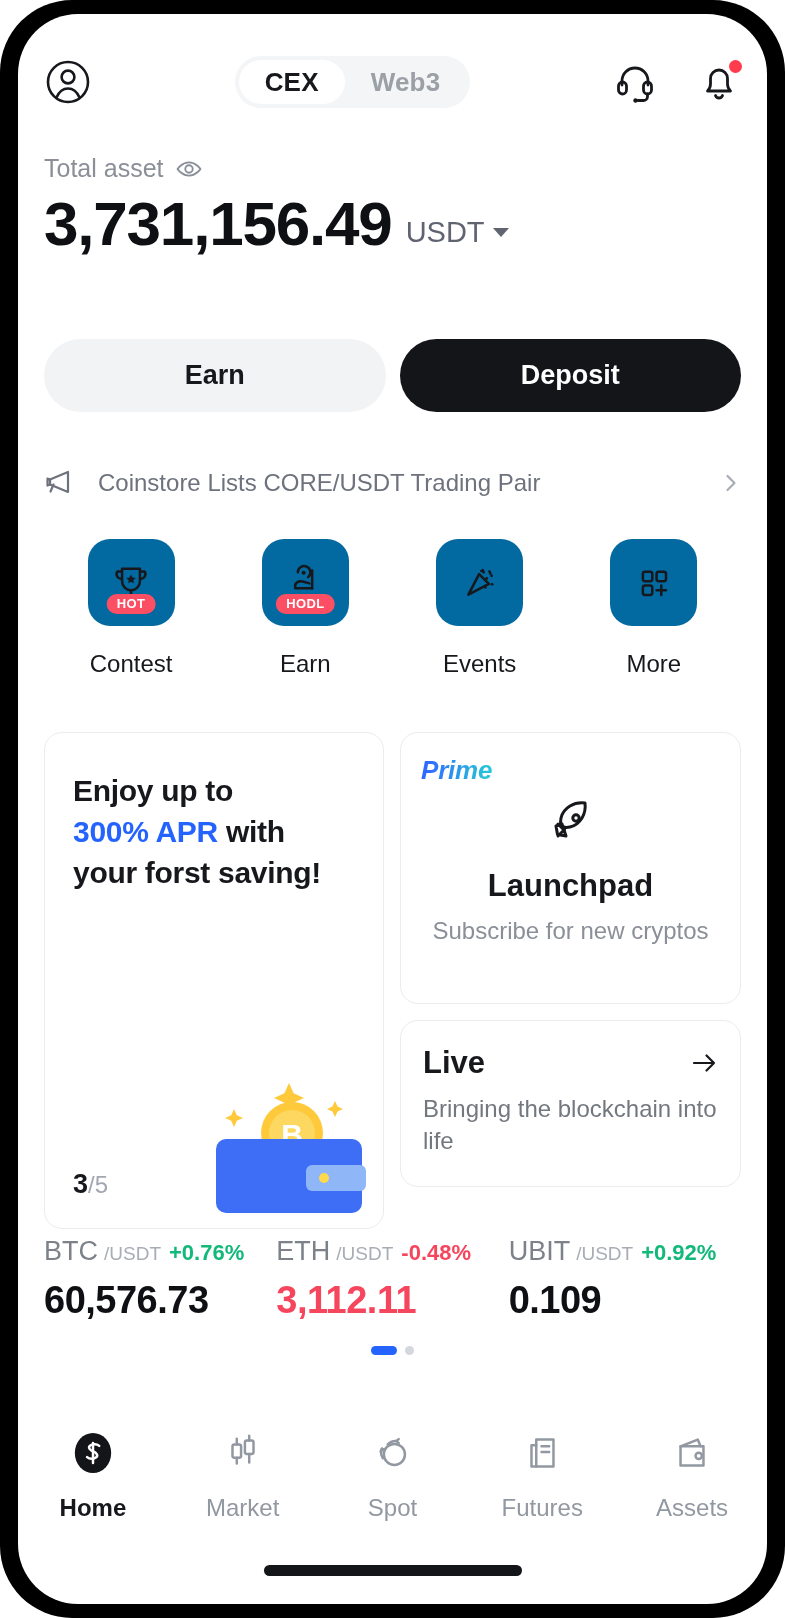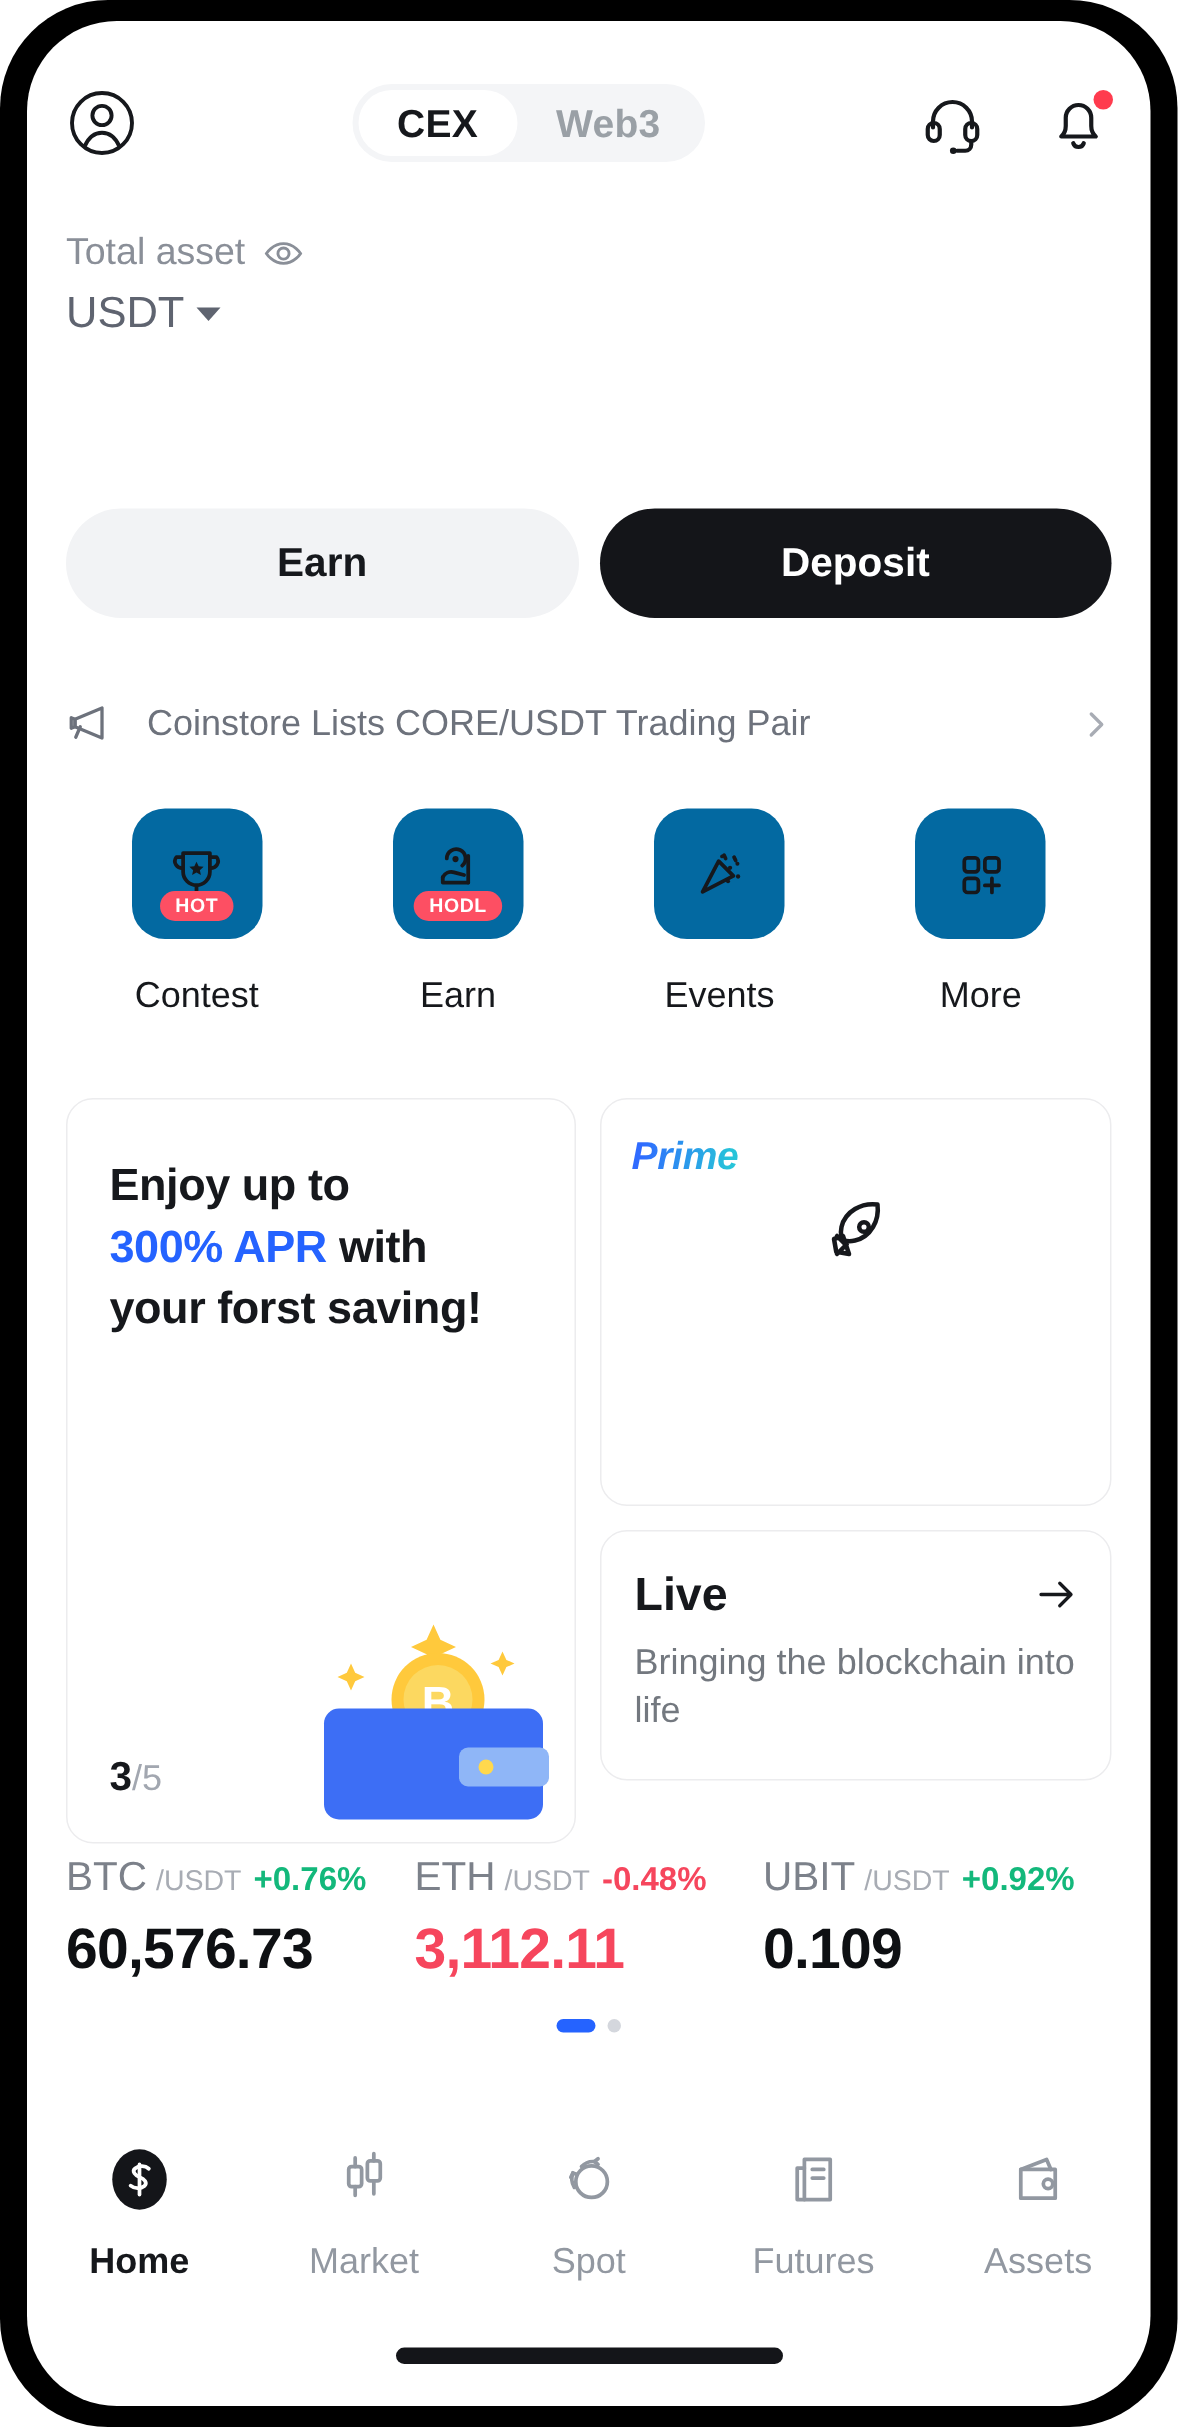--- a/index.html
+++ b/index.html
@@ -285,20 +285,21 @@
     <div class="total-row">
       <span class="total-label">Total asset</span>
       <span class="eye-icon">
         <svg viewBox="0 0 26 26" width="26" height="26" fill="none" stroke="#8a8f98" stroke-width="1.9">
           <path d="M1.6 13S5.7 6.4 13 6.4 24.4 13 24.4 13 20.3 19.6 13 19.6 1.6 13 1.6 13z"></path>
           <circle cx="13" cy="13" r="3.7"></circle>
         </svg>
       </span>
     </div>
     <div class="amount-row">
+      <span class="amount">3,731,156.49</span>
       <span class="currency-wrap">
         <span class="currency">USDT</span>
         <span class="caret-down"></span>
       </span>
     </div>
   </div>
 
   <div class="actions">
     <div class="btn btn-earn">Earn</div>
     <div class="btn btn-deposit">Deposit</div>
@@ -410,20 +411,22 @@
 
       <div class="card card-launchpad">
         <div class="prime-label">Prime</div>
         <div class="rocket">
           <svg viewBox="0 0 58 58" width="58" height="58" fill="none" stroke="#16181c" stroke-width="3" stroke-linejoin="round" stroke-linecap="round">
             <path d="M22 36c-6-6-4-18 6-24 5-3 11-3.5 15-3 .5 4 0 10-3 15-6 10-18 12-24 6z"></path>
             <path d="M22.5 35.5L16 42M20 30l-6 2 1.5 8.5L24 42z"></path>
             <circle cx="34" cy="24" r="3.2"></circle>
           </svg>
         </div>
+        <div class="launch-title">Launchpad</div>
+        <div class="launch-sub">Subscribe for new cryptos</div>
       </div>
 
       <div class="card card-live">
         <div class="live-head">
           <span class="live-title">Live</span>
           <span class="arrow-right">
             <svg viewBox="0 0 28 28" width="28" height="28" fill="none" stroke="#16181c" stroke-width="2.2" stroke-linecap="round" stroke-linejoin="round">
               <path d="M4 14h20M16.5 6.5L24 14l-7.5 7.5"></path>
             </svg>
           </span>

